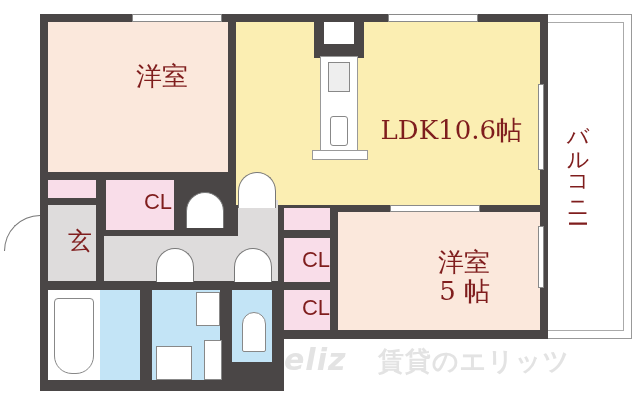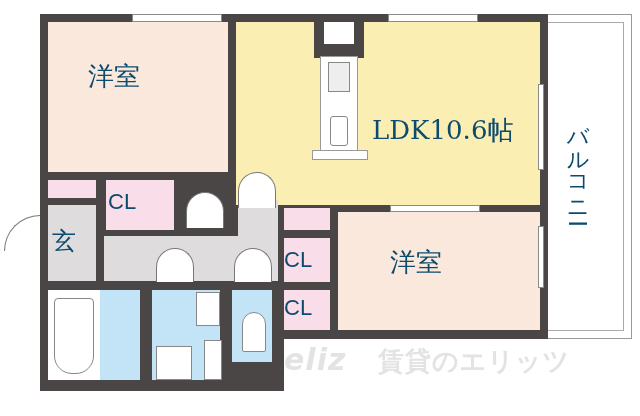--- a/index.html
+++ b/index.html
@@ -6,21 +6,21 @@
   body { width:640px; height:416px; position:relative; overflow:hidden;
          font-family:"DejaVu Serif","Liberation Serif",serif; color:#2b2b2b; }
   .abs { position:absolute; box-sizing:border-box; }
   .wall { background:#4a4646; }
   .peach { background:#fbe8dc; }
   .yellow { background:#fbeeb2; }
   .pink { background:#f9dde9; }
   .gray { background:#dedcdc; }
   .blue { background:#c3e4f6; }
   .white { background:#ffffff; }
-  .label { position:absolute; text-align:left; line-height:1.1; color:#0c4a6e; }
+  .label { position:absolute; text-align:right; line-height:1.1; color:#7f1d1d; }
   .big { font-size:26px; }
   .cl { font-size:22px; font-family:Liberation Sans, sans-serif; }
   .win { position:absolute; background:#fff; border:1px solid #8a8a8a; box-sizing:border-box; }
   .door-arc { position:absolute; border:1.5px solid #777; border-bottom:none; box-sizing:border-box; background:#fff; }
   .watermark { position:absolute; color:#e3e3e3; font-family:"DejaVu Sans",sans-serif; font-weight:bold; letter-spacing:1px; }
 </style>
 </head>
 <body>
 
 <div class="abs" style="left:540px;top:14px;width:92px;height:325px;border:1px solid #999;background:#fff;"></div>
@@ -68,20 +68,21 @@
 <div class="abs pink" style="left:284px;top:238px;width:46px;height:44px;"></div>
 <div class="label cl" style="left:284px;top:248px;width:46px;">CL</div>
 <div class="abs pink" style="left:284px;top:290px;width:46px;height:40px;"></div>
 <div class="label cl" style="left:284px;top:296px;width:46px;">CL</div>
 
 <div class="abs peach" style="left:338px;top:212px;width:202px;height:118px;"></div>
 <div class="win" style="left:390px;top:205px;width:90px;height:7px;"></div>
 <div class="win" style="left:538px;top:226px;width:6px;height:62px;"></div>
 <div class="label big" style="left:390px;top:248px;width:100px;">
   <div>洋室</div>
+  <div>5 帖</div>
 </div>
 
 <div class="abs white" style="left:48px;top:290px;width:52px;height:90px;"></div>
 <div class="abs" style="left:54px;top:298px;width:40px;height:76px;border:1.5px solid #888;border-radius:4px 4px 18px 18px;"></div>
 <div class="abs blue" style="left:100px;top:290px;width:40px;height:90px;"></div>
 <div class="abs blue" style="left:152px;top:290px;width:68px;height:90px;"></div>
 <div class="abs white" style="left:196px;top:292px;width:24px;height:34px;border:1px solid #888;"></div>
 <div class="abs white" style="left:156px;top:346px;width:36px;height:34px;border:1px solid #888;"></div>
 <div class="abs white" style="left:204px;top:340px;width:18px;height:40px;border:1px solid #888;"></div>
 <div class="abs blue" style="left:232px;top:290px;width:40px;height:72px;"></div>

